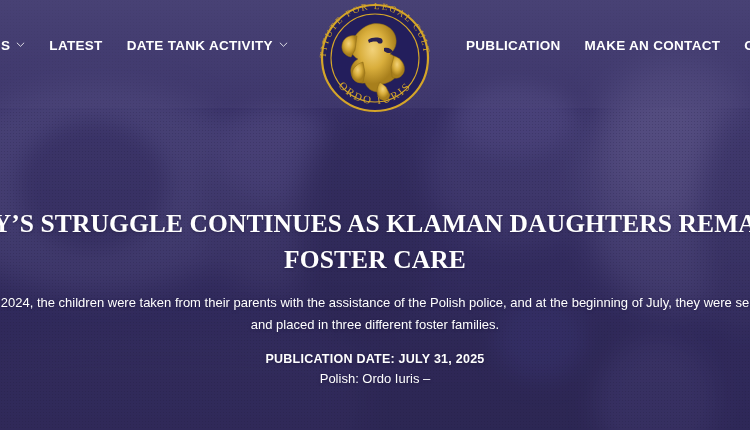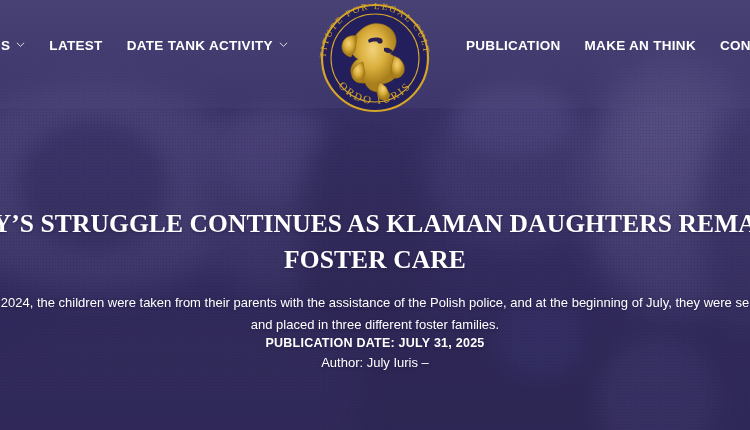--- a/index.html
+++ b/index.html
@@ -127,21 +127,21 @@
   #subtitle {
     margin-top:14px;
     font-size:13px;
     line-height:22px;
     font-weight:400;
     white-space:nowrap;
     width:960px;
     margin-left:-105px;
   }
   #subtitle .l2 { display:block; }
-  #meta { margin-top:0; }
+  #meta { margin-top:16px; }
   #pubdate {
     font-size:12.5px; font-weight:bold; letter-spacing:.25px;
   }
   #author {
     margin-top:5px;
     font-size:13px; font-weight:400;
   }
 </style>
 </head>
 <body>
@@ -193,21 +193,21 @@
             </svg>
         </span>
       </div>
     </div>
 
     <div class="nav-group nav-right">
       <div class="nav-item">
         <span>PUBLICATION</span>
       </div>
       <div class="nav-item">
-        <span>MAKE AN THINK</span>
+        <span>MAKE AN CONTACT</span>
       </div>
       <div class="nav-item">
         <span>CONTACT US</span>
       </div>
     </div>
 
   </div>
 </div>
 
 <div id="logo">
@@ -253,15 +253,15 @@
   <h1 id="headline">
     <span>H FAMILY’S STRUGGLE CONTINUES AS KLAMAN DAUGHTERS REMAIN IN SW</span>
     <span class="l2">FOSTER CARE</span>
   </h1>
   <p id="subtitle">
     <span>e 2024, the children were taken from their parents with the assistance of the Polish police, and at the beginning of July, they were sent</span>
     <span class="l2">and placed in three different foster families.</span>
   </p>
   <div id="meta">
     <div id="pubdate">PUBLICATION DATE: JULY 31, 2025</div>
-    <div id="author">Author: July Iuris –</div>
+    <div id="author">Polish: Ordo Iuris –</div>
   </div>
 </div>
 
 </body></html>

